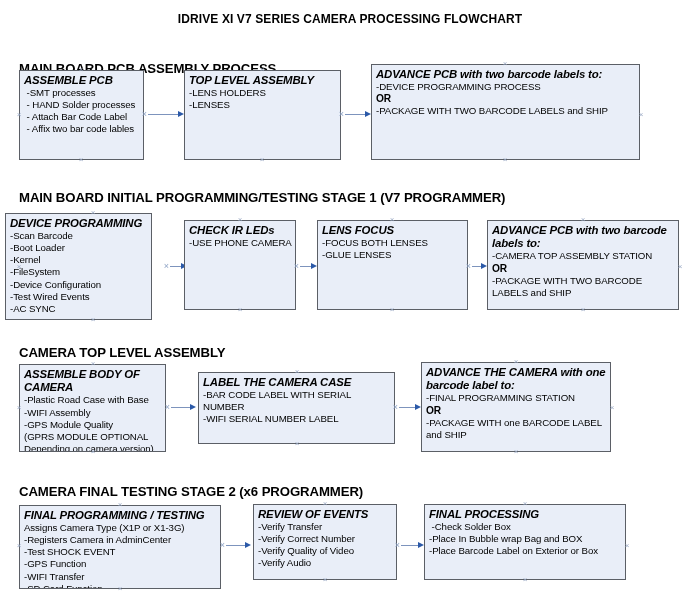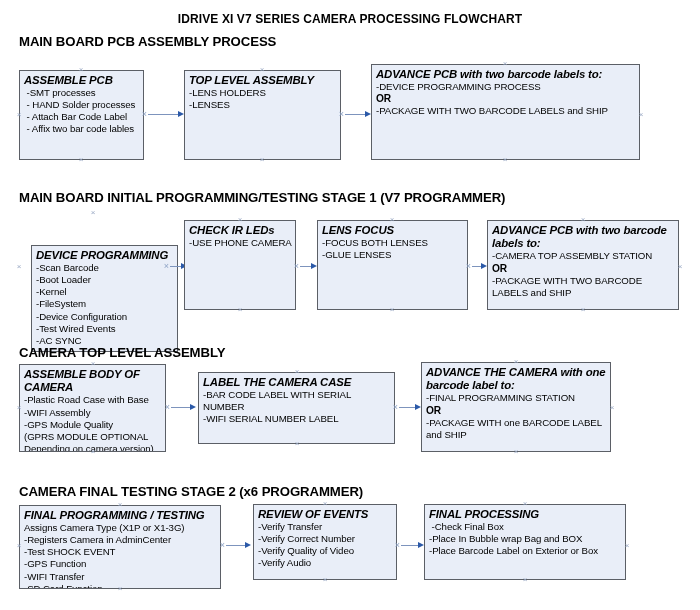--- a/index.html
+++ b/index.html
@@ -112,21 +112,21 @@
   }
   .tick::before { content: "\00D7"; }
 </style>
 </head>
 <body>
 
 <div id="canvas">
 
   <div class="doc-title">IDRIVE XI V7 SERIES CAMERA PROCESSING FLOWCHART</div>
 
-  <div class="section-title" style="left:19px; top:34px;">MAIN BOARD PCB ASSEMBLY PROCESS</div>
+  <div class="section-title" style="left:19px; top:61px;">MAIN BOARD PCB ASSEMBLY PROCESS</div>
 
   <div class="node" style="left:19px; top:70px; width:125px; height:90px;">
     <div class="node-title">ASSEMBLE PCB</div>
     <div class="node-line"> -SMT processes</div>
     <div class="node-line"> - HAND Solder processes</div>
     <div class="node-line"> - Attach Bar Code Label</div>
     <div class="node-line"> - Affix two bar code lables</div>
   </div>
   <div class="tick" style="left:77px; top:66px;"></div>
   <div class="tick" style="left:77px; top:156px;"></div>
@@ -153,21 +153,21 @@
     <div class="node-line">-DEVICE PROGRAMMING PROCESS</div>
     <div class="node-line strong">OR</div>
     <div class="node-line">-PACKAGE WITH TWO BARCODE LABELS and SHIP</div>
   </div>
   <div class="tick" style="left:501px; top:60px;"></div>
   <div class="tick" style="left:501px; top:156px;"></div>
   <div class="tick" style="left:637px; top:111px;"></div>
 
   <div class="section-title" style="left:19px; top:190px;">MAIN BOARD INITIAL PROGRAMMING/TESTING STAGE 1 (V7 PROGRAMMER)</div>
 
-  <div class="node" style="left:31px; top:213px; width:147px; height:107px;margin-top:32px;">
+  <div class="node" style="left:5px; top:213px; width:147px; height:107px;">
     <div class="node-title">DEVICE PROGRAMMING</div>
     <div class="node-line">-Scan Barcode</div>
     <div class="node-line">-Boot Loader</div>
     <div class="node-line">-Kernel</div>
     <div class="node-line">-FileSystem</div>
     <div class="node-line">-Device Configuration</div>
     <div class="node-line">-Test Wired Events</div>
     <div class="node-line">-AC SYNC</div>
   </div>
   <div class="tick" style="left:89px; top:209px;"></div>
@@ -279,21 +279,21 @@
   </div>
   <div class="tick" style="left:321px; top:500px;"></div>
   <div class="tick" style="left:321px; top:576px;"></div>
 
   <div class="handle" style="left:394px; top:542px;"></div>
   <div class="conn" style="left:401px; top:545px; width:19px;"></div>
   <div class="arrow-head" style="left:418px; top:542px;"></div>
 
   <div class="node" style="left:424px; top:504px; width:202px; height:76px;">
     <div class="node-title">FINAL PROCESSING</div>
-    <div class="node-line"> -Check Final Box</div>
+    <div class="node-line"> -Check Solder Box</div>
     <div class="node-line">-Place In Bubble wrap Bag and BOX</div>
     <div class="node-line">-Place Barcode Label on Exterior or Box</div>
   </div>
   <div class="tick" style="left:521px; top:500px;"></div>
   <div class="tick" style="left:521px; top:576px;"></div>
   <div class="tick" style="left:623px; top:542px;"></div>
 
 </div>
 
 </body></html>

